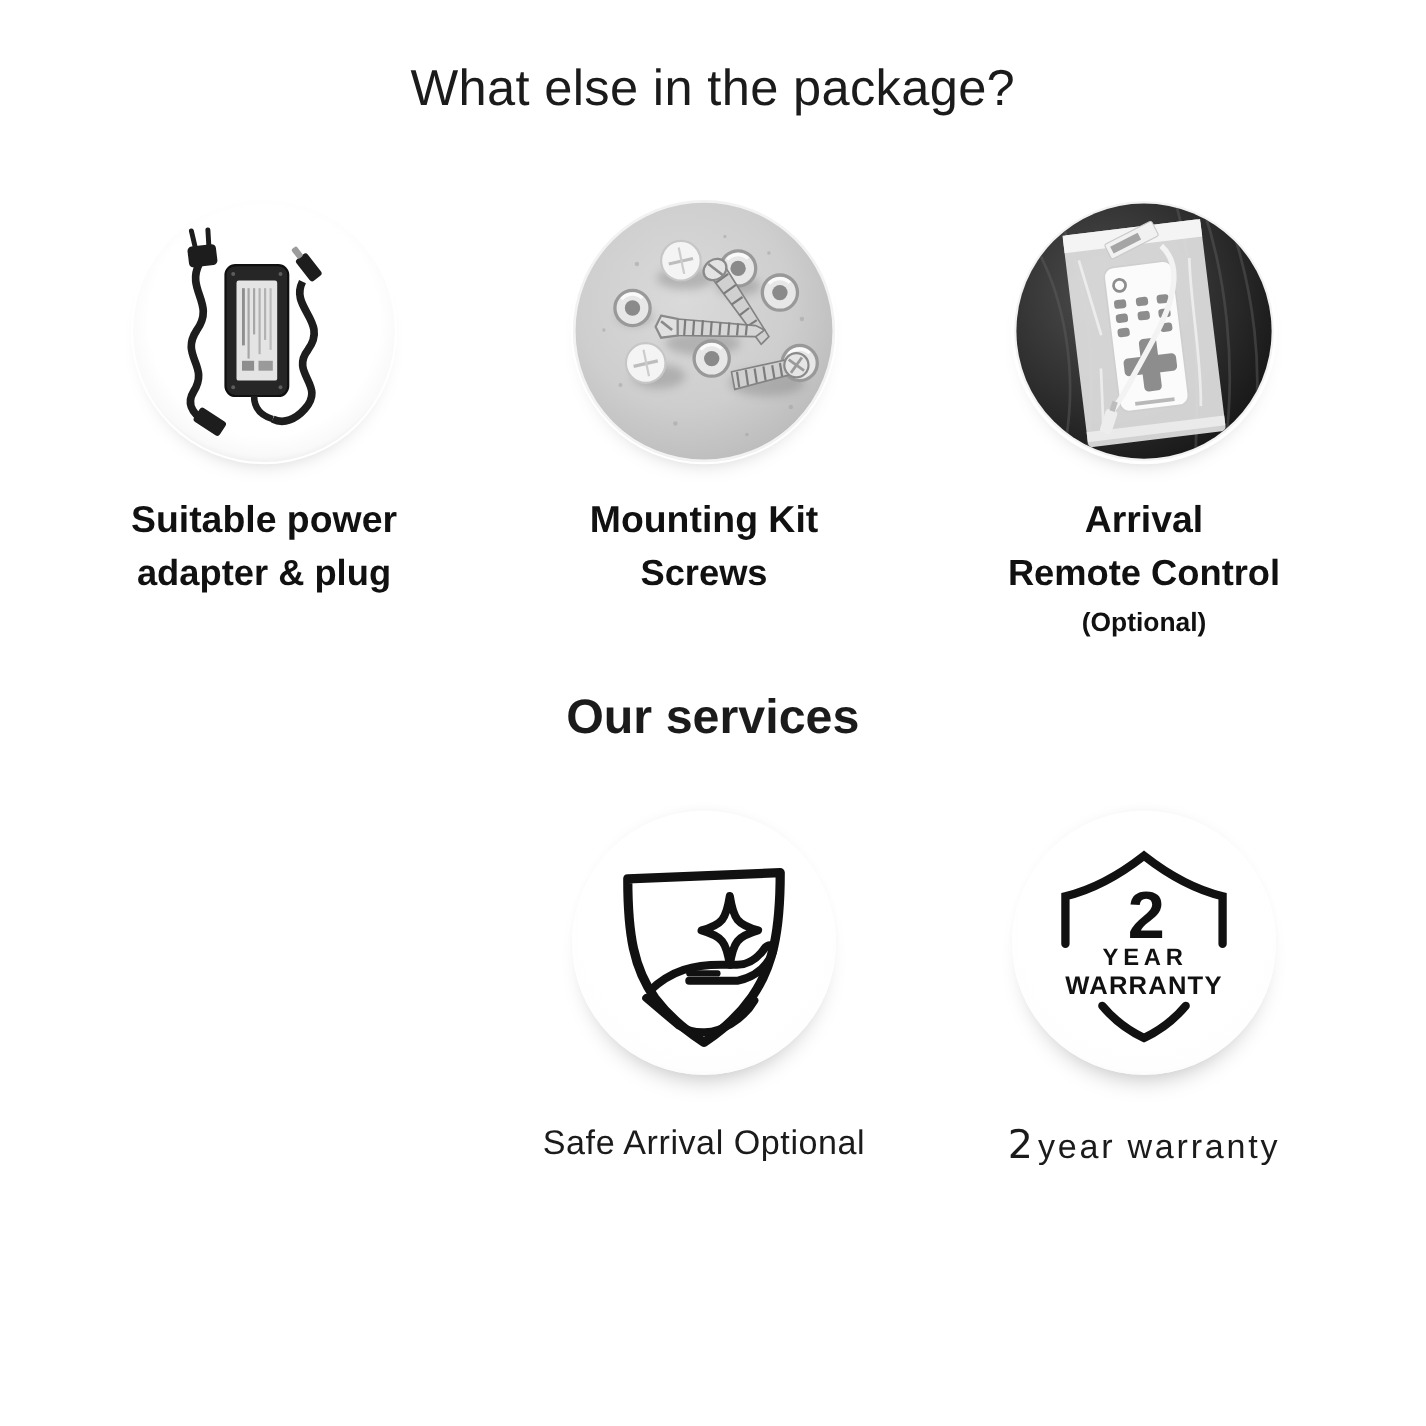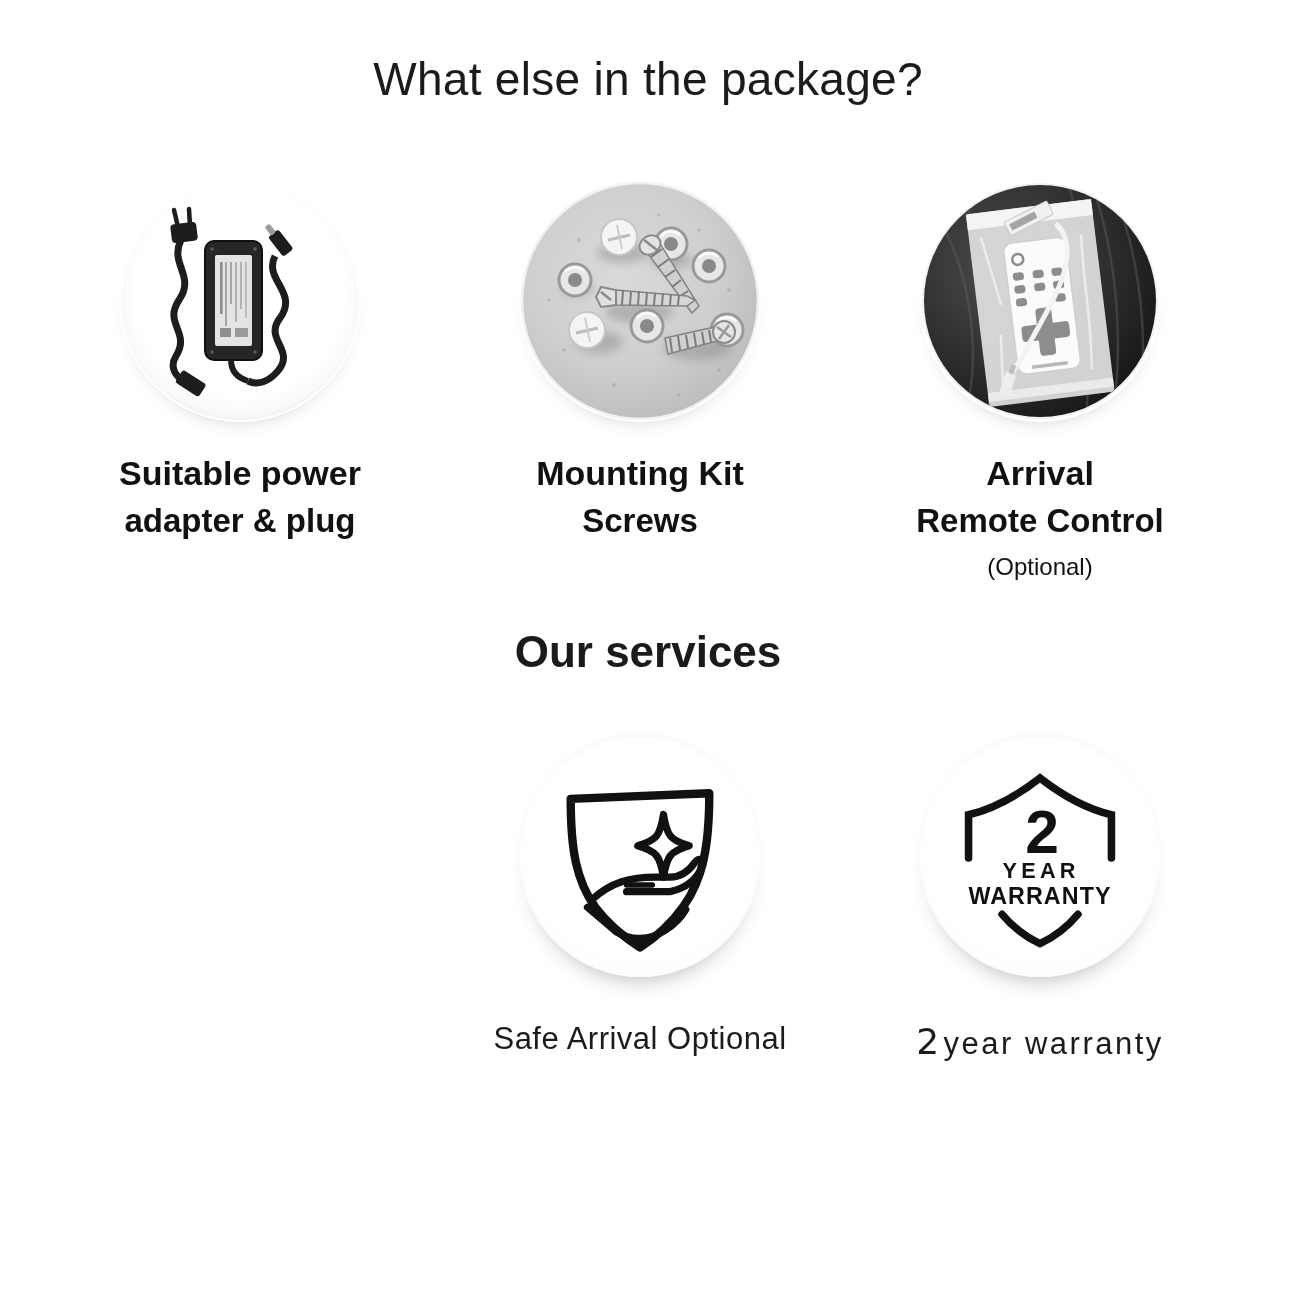--- a/index.html
+++ b/index.html
@@ -21,21 +21,21 @@
   }
   .row { display:flex; padding-left:40px; }
   .col { width:400px; display:flex; flex-direction:column; align-items:center; text-align:center; }
   .packages-row { margin-top:74px; }
   .photo-circle {
     width:242px; height:242px; border-radius:50%;
     box-shadow:0 12px 20px -16px rgba(0,0,0,0.25);
   }
   .pkg-label   { margin-top:32px; font-size:34px; font-weight:700; color:#111; }
   .pkg-sublabel{ margin-top:9px;  font-size:33px; font-weight:700; color:#111; }
-  .pkg-note    { margin-top:13px; font-size:24px; font-weight:400; color:#111; }
+  .pkg-note    { margin-top:13px; font-size:24px; font-weight:700; color:#111; }
   .services-title {
     margin-top:46px;
     text-align:center;
     font-size:44px;
     font-weight:700;
     color:#1b1b1b;
   }
   .services-row { margin-top:60px; }
   .service-circle {
     width:240px; height:240px; border-radius:50%;

